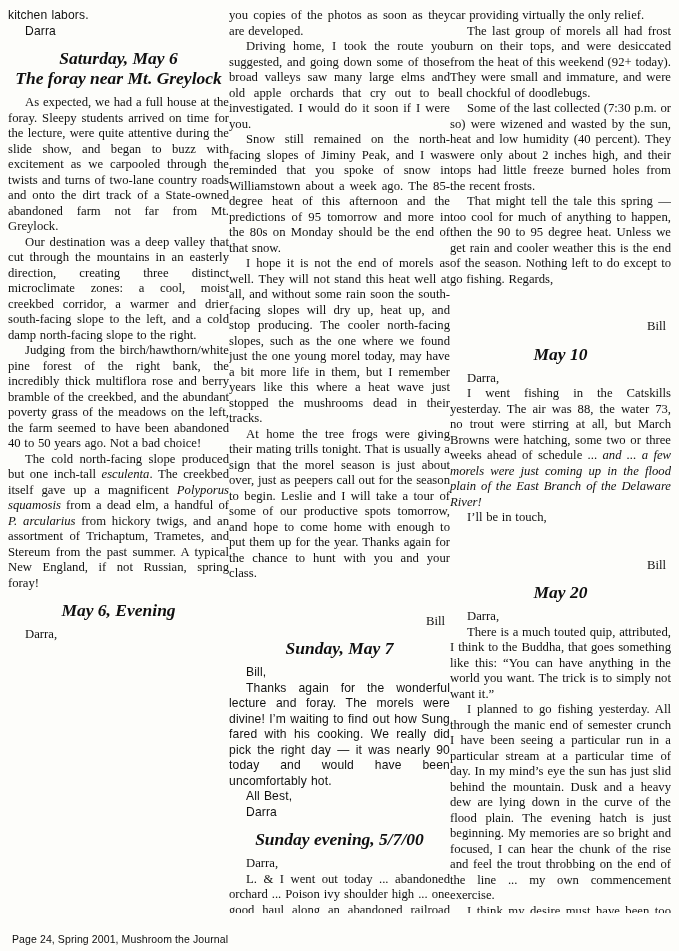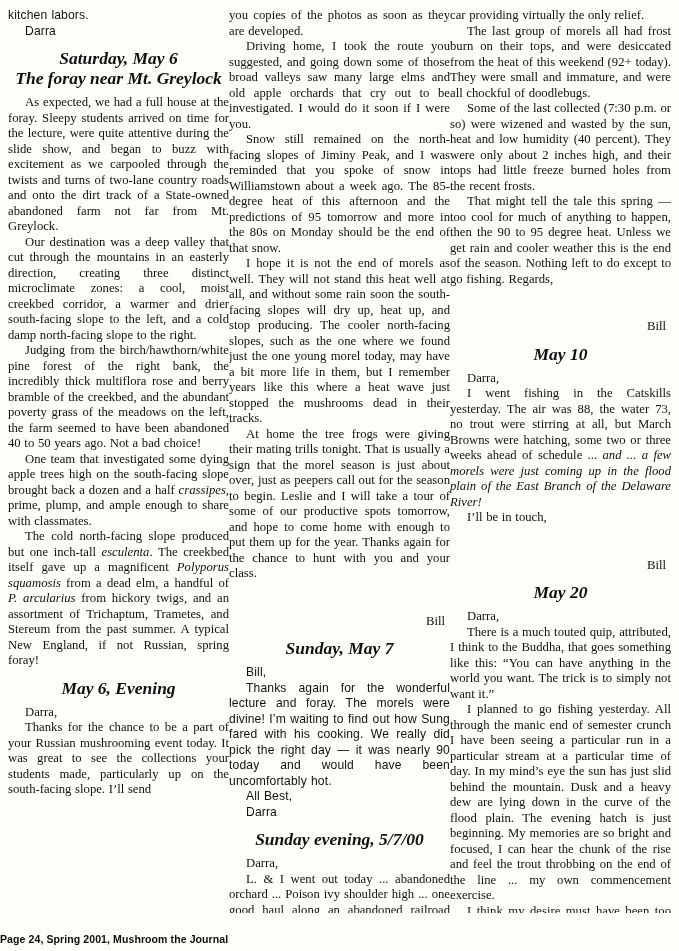--- a/index.html
+++ b/index.html
@@ -49,51 +49,49 @@
     font-weight: bold;
     font-style: italic;
     font-size: 17.5px;
     line-height: 20px;
     text-align: center;
     margin: 9px 0 7px 0;
   }
   .it { font-style: italic; }
   .footer {
     position: absolute;
-    left: 0;
+    left: 12px;
     bottom: 6px;
     font-family: "Liberation Sans", sans-serif;
-    font-weight: bold;
+    font-weight: normal;
     font-size: 10.5px;
     letter-spacing: 0.1px;
     color: #0c0c0c;
   }
 </style>
 </head>
 <body>
 
 <div class="page">
   <div class="columns" id="columns">
       <div class="col">
         <div class="para sans noindent left"><span>kitchen labors.</span></div>
         <div class="para sans left"><span>Darra</span></div>
         <div class="heading">
           <div>Saturday, May 6</div>
           <div>The foray near Mt. Greylock</div>
         </div>
         <div class="para"><span>As expected, we had a full house at the foray. Sleepy students arrived on time for the lecture, were quite attentive during the slide show, and began to buzz with excitement as we carpooled through the twists and turns of two-lane country roads and onto the dirt track of a State-owned abandoned farm not far from Mt. Greylock.</span></div>
         <div class="para"><span>Our destination was a deep valley that cut through the mountains in an easterly direction, creating three distinct microclimate zones: a cool, moist creekbed corridor, a warmer and drier south-facing slope to the left, and a cold damp north-facing slope to the right.</span></div>
         <div class="para"><span>Judging from the birch/hawthorn/white pine forest of the right bank, the incredibly thick multiflora rose and berry bramble of the creekbed, and the abundant poverty grass of the meadows on the left, the farm seemed to have been abandoned 40 to 50 years ago. Not a bad choice!</span></div>
-        <div class="para"><span>One team that investigated some dying apple trees high on the south-facing slope brought back a dozen and a half </span><span class="it">crassipes,</span><span> prime, plump, and ample enough to share with classmates.</span></div>
         <div class="para"><span>The cold north-facing slope produced but one inch-tall </span><span class="it">esculenta</span><span>. The creekbed itself gave up a magnificent </span><span class="it">Polyporus squamosis</span><span> from a dead elm, a handful of </span><span class="it">P. arcularius</span><span> from hickory twigs, and an assortment of Trichaptum, Trametes, and Stereum from the past summer. A typical New England, if not Russian, spring foray!</span></div>
         <div class="heading">
           <div>May 6, Evening</div>
         </div>
         <div class="para left"><span>Darra,</span></div>
-        <div class="para"><span>Thanks for the chance to be a part of your Russian mushrooming event today. It was great to see the collections your students made, particularly up on the south-facing slope. I’ll send</span></div>
       </div>
       <div class="col">
         <div class="para noindent"><span>you copies of the photos as soon as they are developed.</span></div>
         <div class="para"><span>Driving home, I took the route you suggested, and going down some of those broad valleys saw many large elms and old apple orchards that cry out to be investigated. I would do it soon if I were you.</span></div>
         <div class="para"><span>Snow still remained on the north-facing slopes of Jiminy Peak, and I was reminded that you spoke of snow in Williamstown about a week ago. The 85-degree heat of this afternoon and the predictions of 95 tomorrow and more in the 80s on Monday should be the end of that snow.</span></div>
         <div class="para"><span>I hope it is not the end of morels as well. They will not stand this heat well at all, and without some rain soon the south-facing slopes will dry up, heat up, and stop producing. The cooler north-facing slopes, such as the one where we found just the one young morel today, may have a bit more life in them, but I remember years like this where a heat wave just stopped the mushrooms dead in their tracks.</span></div>
         <div class="para"><span>At home the tree frogs were giving their mating trills tonight. That is usually a sign that the morel season is just about over, just as peepers call out for the season to begin. Leslie and I will take a tour of some of our productive spots tomorrow, and hope to come home with enough to put them up for the year. Thanks again for the chance to hunt with you and your class.</span></div>
         <div class="para sig"><span>Bill</span></div>
         <div class="heading">
           <div>Sunday, May 7</div>

